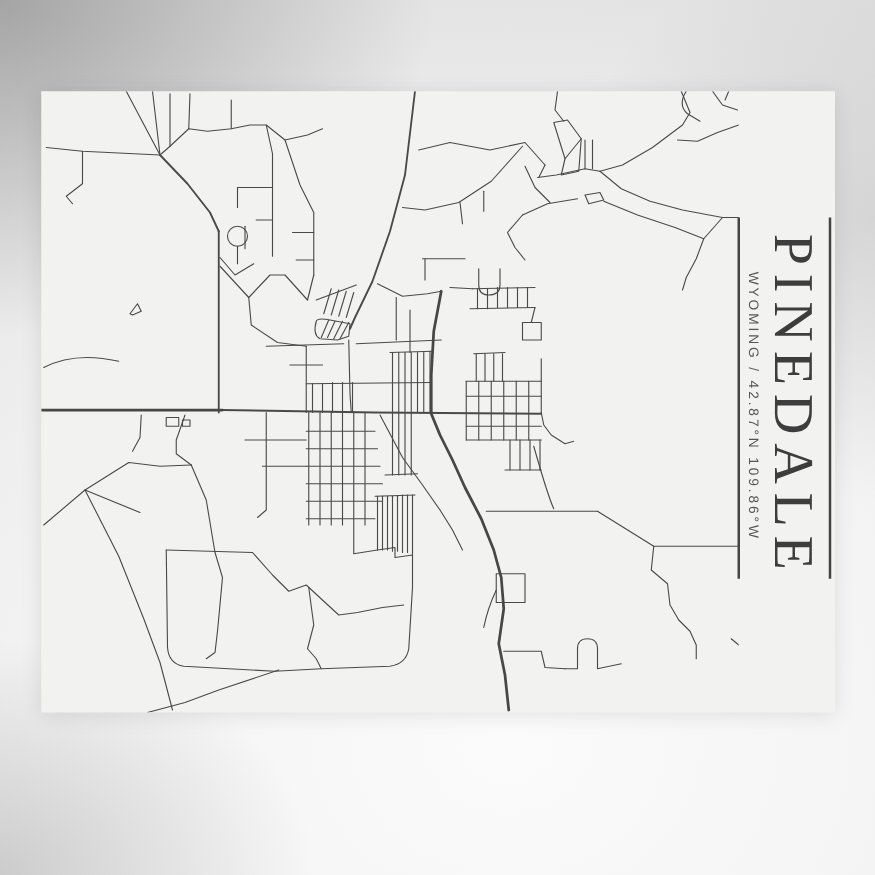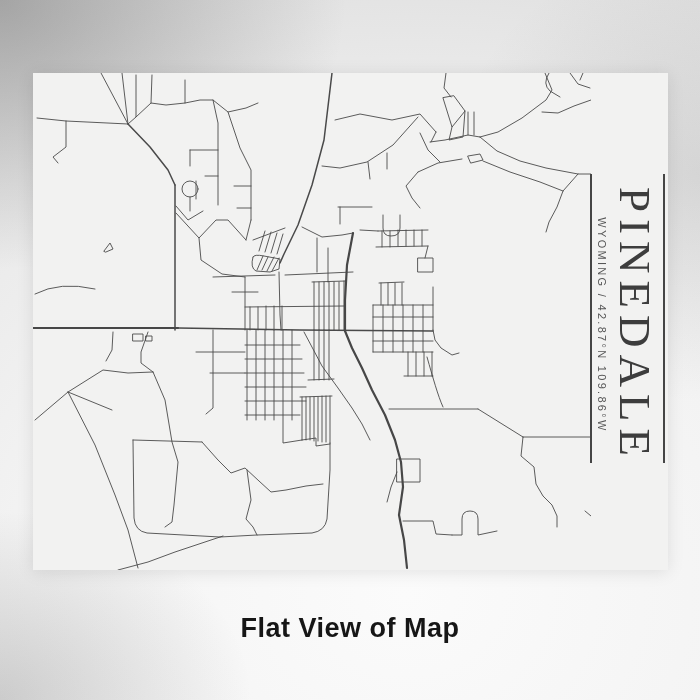--- a/index.html
+++ b/index.html
@@ -247,15 +247,14 @@
     <div class="rule rule-left"></div>
     <div class="rule rule-right"></div>
 
     <div class="title-rotor">
       <div class="poster-title">PINEDALE</div>
       <div class="poster-subtitle">WYOMING / 42.87°N 109.86°W</div>
     </div>
 
   </div>
 
-  <div class="caption">Flat View of Map</div>
 
 </div>
 
 </body></html>

